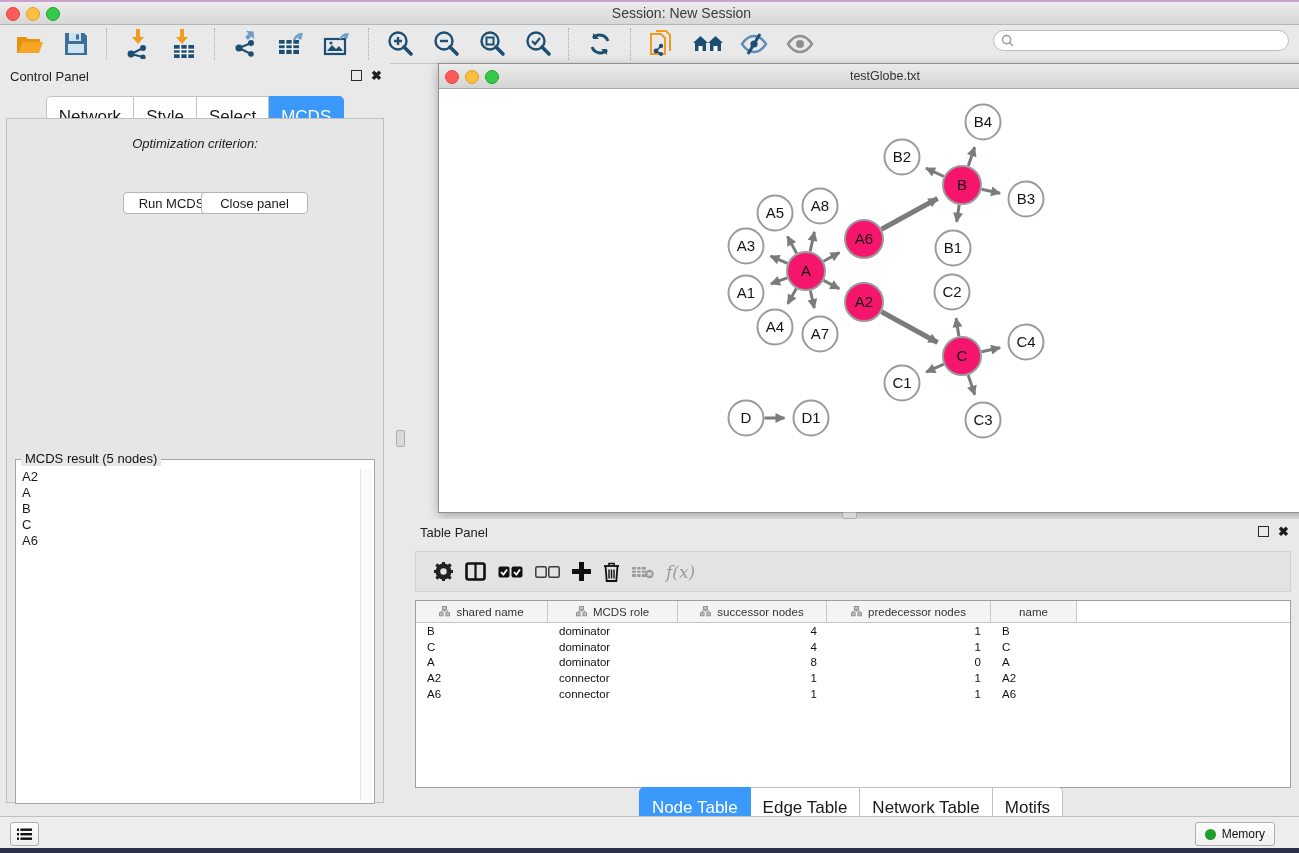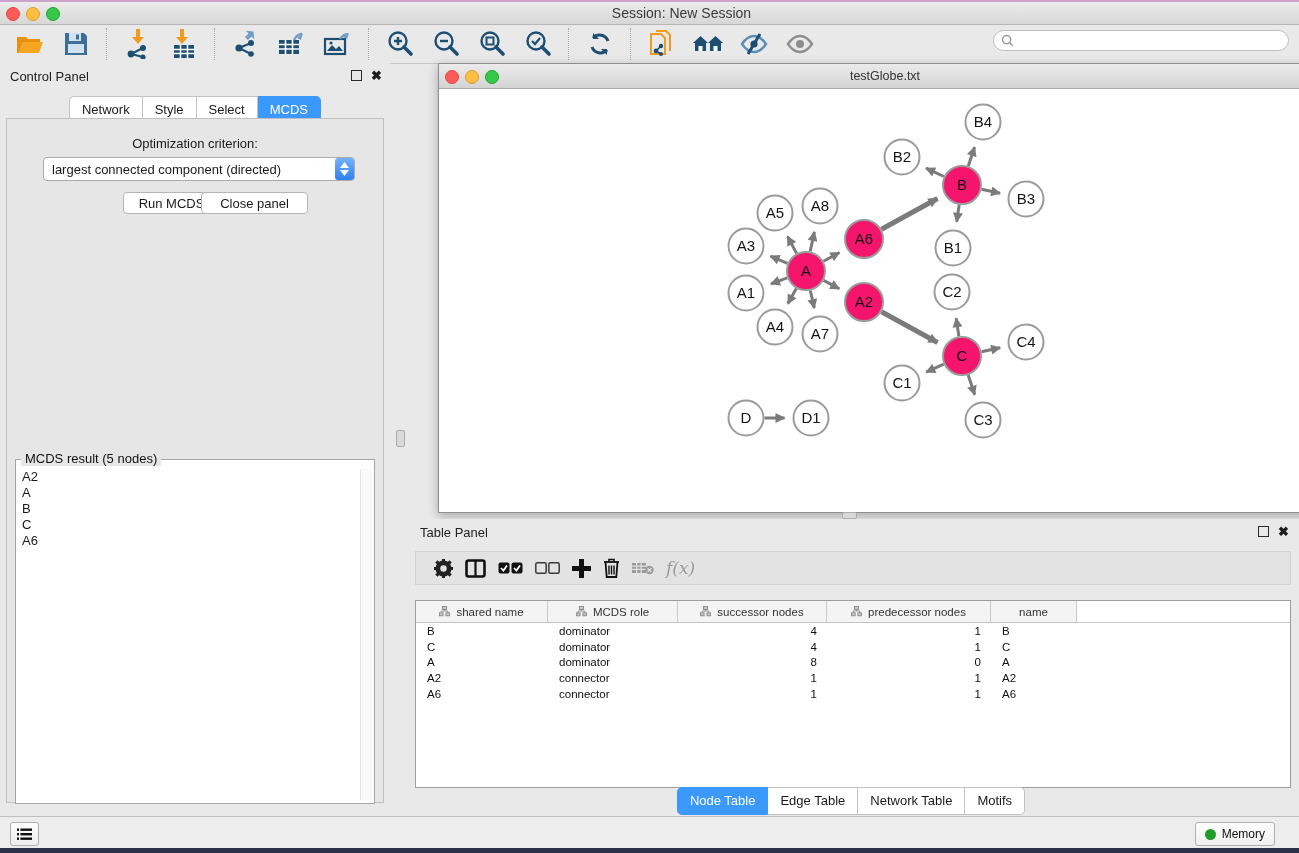--- a/index.html
+++ b/index.html
@@ -29,27 +29,27 @@
      border:1px solid #BDBDBD;border-radius:11px;display:flex;align-items:center;padding-left:7px;box-sizing:border-box;}
   #search-input{border:none;outline:none;flex:1;font-size:12px;background:transparent;margin-left:4px;}
 
   
   #control-panel{top:63px;left:0;width:390px;height:753px;background:#E9E9E9;}
   #cp-header{position:absolute;top:6px;left:10px;font-size:13px;color:#222;}
   .panel-icons{position:absolute;top:7px;right:8px;display:flex;gap:9px;align-items:center;}
   .float-box{width:9px;height:9px;border:1.6px solid #2b2b2b;background:transparent;}
   .close-x{font-size:13px;font-weight:bold;color:#1d1d1d;line-height:11px;}
   #control-tabs{position:absolute;top:33px;left:0;width:100%;display:flex;justify-content:center;}
-  .seg-tab{font-size:13px;padding:5px 12px;background:#fff;border:1px solid #C2C2C2;border-left:none;
+  .seg-tab{font-size:17px;padding:12px 12px;background:#fff;border:1px solid #C2C2C2;border-left:none;
      color:#1a1a1a;line-height:16px;}
   .seg-tab:first-child{border-left:1px solid #C2C2C2;border-radius:5px 0 0 5px;}
   .seg-tab:last-child{border-radius:0 5px 5px 0;}
   .seg-tab.active{background:#3B99FC;color:#fff;border-color:#3B99FC;}
   #cp-box{position:absolute;top:55px;left:6px;right:6px;bottom:13px;background:#E6E6E6;border:1px solid #C0C0C0;}
-  #opt-label{position:absolute;top:17px;width:100%;text-align:center;font-size:13px;}
+  #opt-label{position:absolute;top:17px;width:100%;text-align:center;font-size:13px;font-style:italic;}
   #opt-select{position:absolute;top:38px;left:36px;width:312px;height:24px;background:#fff;
      border:1px solid #ABABAB;border-radius:4px;box-sizing:border-box;display:flex;align-items:center;}
   #opt-select .sel-text{flex:1;font-size:13px;padding-left:8px;white-space:nowrap;overflow:hidden;}
   .stepper{width:19px;height:22px;border-radius:3px;margin-right:0px;
      background:linear-gradient(#74B3FA,#2E7FF0);display:flex;flex-direction:column;align-items:center;justify-content:center;gap:2px;}
   .stepper svg{display:block;}
   .cp-btn{position:absolute;top:73px;height:22px;background:#fff;border:1px solid #B5B5B5;border-radius:4px;
      font-size:13px;color:#1a1a1a;display:flex;align-items:center;justify-content:center;box-sizing:border-box;}
   #run-btn{left:85px;width:97px;margin-left:31px;}
   #closepanel-btn{left:194px;width:107px;}
@@ -68,21 +68,21 @@
      box-shadow:0 3px 10px rgba(0,0,0,.28);box-sizing:border-box;margin-left:35px;}
   #net-titlebar{position:absolute;top:0;left:0;right:0;height:24px;
      background:linear-gradient(#EBEBEB,#D4D4D4);border-bottom:1px solid #ABABAB;}
   #net-titlebar .title{width:100%;text-align:center;line-height:24px;font-size:12.5px;color:#333;}
   #net-canvas{position:absolute;top:25px;left:0;right:0;bottom:0;background:#fff;overflow:hidden;}
   #resize-handle{position:absolute;right:1px;bottom:1px;}
 
   
   #table-panel{top:519px;left:403px;width:896px;height:297px;background:#E9E9E9;}
   #tp-title{position:absolute;top:6px;left:17px;font-size:13px;color:#222;}
-  #tp-toolbar{position:absolute;top:32px;left:12px;right:8px;height:34px;background:#E3E3E3;
+  #tp-toolbar{position:absolute;top:32px;left:12px;right:8px;height:41px;background:#E3E3E3;
      border:1px solid #D2D2D2;display:flex;align-items:center;gap:12px;padding-left:18px;box-sizing:border-box;}
   .tp-icon{display:flex;align-items:center;justify-content:center;}
   .fx{font-family:"DejaVu Serif",serif;font-style:italic;font-size:17px;color:#9a9a9a;}
   #data-table{position:absolute;top:81px;left:12px;right:8px;height:186px;background:#fff;border:1px solid #9E9E9E;overflow:hidden;}
   #thead{display:flex;height:21px;border-bottom:1px solid #C4C4C4;}
   .th{background:#F4F4F4;border-right:1px solid #C9C9C9;display:flex;align-items:center;justify-content:center;
       gap:6px;font-size:11.5px;color:#333;box-sizing:border-box;}
   .tr{display:flex;height:15.8px;align-items:center;}
   .td{font-size:11.5px;color:#111;box-sizing:border-box;overflow:hidden;white-space:nowrap;}
   .td.left{text-align:left;padding-left:11px;}
@@ -276,31 +276,20 @@
     <span class="close-x">✖</span>
   </div>
   <div id="control-tabs">
       <div class="seg-tab">Network</div>
       <div class="seg-tab">Style</div>
       <div class="seg-tab">Select</div>
       <div class="seg-tab active">MCDS</div>
     </div>
   <div id="cp-box">
     <div id="opt-label">Optimization criterion:</div>
-    <div id="opt-select">
-      <span class="sel-text">largest connected component (directed)</span>
-      <span class="stepper">
-        <svg width="9" height="6" viewBox="0 0 9 6">
-            <path d="M4.5 0L9 6H0z" fill="#fff"></path>
-          </svg>
-        <svg width="9" height="6" viewBox="0 0 9 6">
-            <path d="M4.5 6L0 0h9z" fill="#fff"></path>
-          </svg>
-      </span>
-    </div>
     <div id="run-btn" class="cp-btn">Run MCDS</div>
     <div id="closepanel-btn" class="cp-btn">Close panel</div>
     <div id="result-box">
       <span id="result-legend">MCDS result (5 nodes)</span>
       <div id="result-list">
           <div class="result-item">A2</div>
           <div class="result-item">A</div>
           <div class="result-item">B</div>
           <div class="result-item">C</div>
           <div class="result-item">A6</div>

